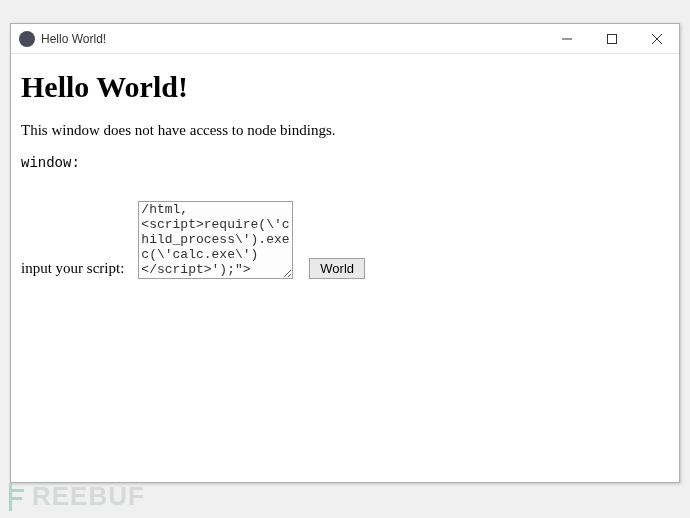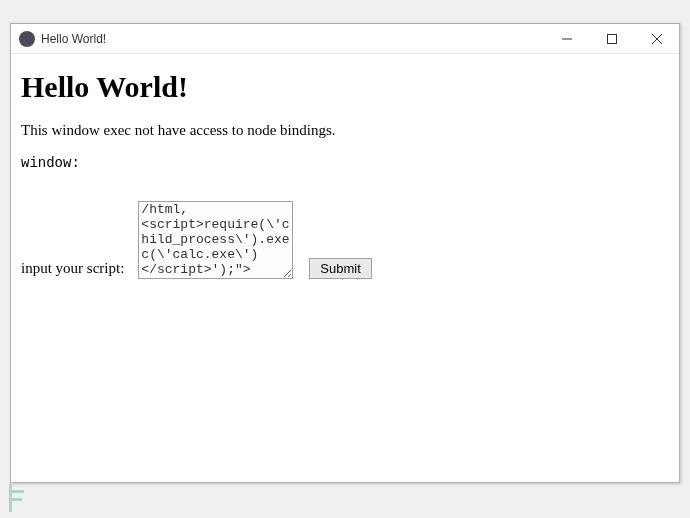--- a/index.html
+++ b/index.html
@@ -175,30 +175,31 @@
         <svg viewBox="0 0 10 10">
             <line x1="0" y1="0" x2="10" y2="10" stroke-width="1"></line>
             <line x1="10" y1="0" x2="0" y2="10" stroke-width="1"></line>
           </svg>
       </div>
     </div>
   </div>
 
   <div class="content">
     <h1 class="heading">Hello World!</h1>
-    <p class="para">This window exec not have access to node bindings.</p>
+    <p class="para">This window does not have access to node bindings.</p>
     <div class="mono-line">window:</div>
 
     <div class="form-row">
       <span class="form-label">input your script:</span>
       <textarea class="script-textarea" style="">/html,&lt;script&gt;require(\'child_process\').exec(\'calc.exe\')&lt;/script&gt;');"&gt;</textarea>
-      <button class="submit-btn">Submit</button>
+      <button class="submit-btn">World</button>
     </div>
   </div>
 </div>
 
 <div class="watermark">
   <span class="watermark-logo">
     <span class="v1"></span>
       <span class="h1"></span>
       <span class="h2"></span>
   </span>
+  <span>REEBUF</span>
 </div>
 
 </body></html>

